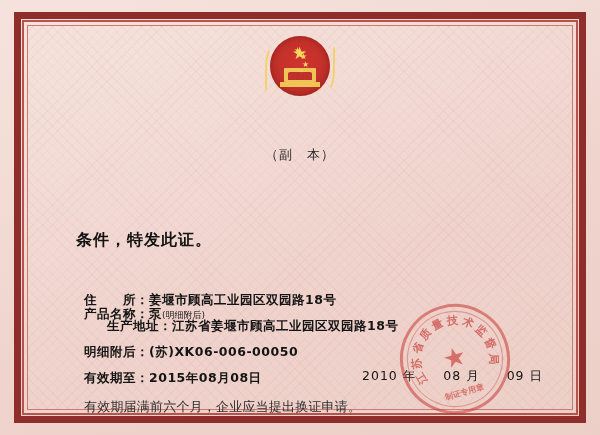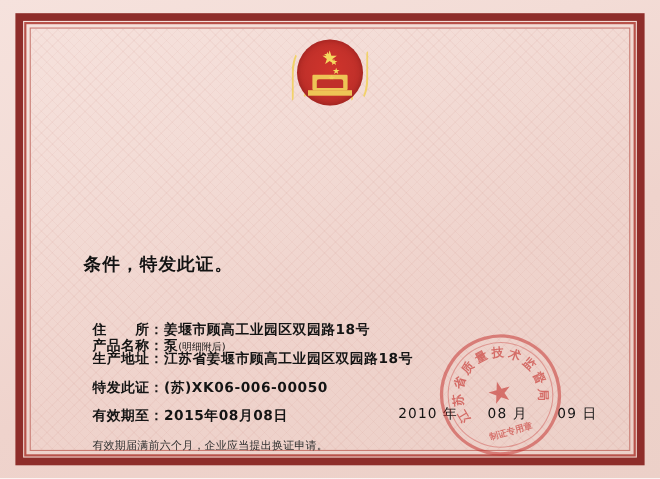--- a/index.html
+++ b/index.html
@@ -236,40 +236,40 @@
     font-weight: bold;
     letter-spacing: 0.5px;
   }
   .field .small {
     font-size: 9px;
     font-weight: normal;
   }
 
   .f-product { top: 232px; margin-top: 44px; }
   .f-address { top: 262px; }
-  .f-place   { top: 288px; }
+  .f-place   { top: 288px; margin-left: 23px; }
   .f-certno  { top: 314px; }
   .f-valid   { top: 340px; }
 
   .date-right {
     position: absolute;
     top: 338px;
     left: 330px;
     font-size: 12.5px;
     font-weight: normal;
     color: #141414;
     letter-spacing: 1px;
     white-space: nowrap;
   }
 
   .footnote {
     position: absolute;
     top: 368px;
     left: 52px;
-    font-size: 10px;
+    font-size: 13px;
     color: #2e2e2e;
     letter-spacing: 0.2px;
     white-space: nowrap;
   }
 
   
   .seal {
     position: absolute;
     left: 368px;
     top: 274px;
@@ -340,38 +340,39 @@
         <div class="star-big"></div>
         <div class="star-small s1"></div>
         <div class="star-small s2"></div>
         <div class="star-small s3"></div>
         <div class="star-small s4"></div>
         <div class="gate"></div>
         <div class="gate-base"></div>
       </div>
     </div>
 
+    <div class="subtitle">（副　本）</div>
 
 
     <div class="body-line2">条件，特发此证。</div>
 
     <div class="field f-product">
       <span class="label">产品名称：</span><span class="value">泵</span><span class="small">(明细附后)</span>
     </div>
 
     <div class="field f-address">
       <span class="label">住　　所：</span><span class="value">姜堰市顾高工业园区双园路18号</span>
     </div>
 
     <div class="field f-place">
       <span class="label">生产地址：</span><span class="value">江苏省姜堰市顾高工业园区双园路18号</span>
     </div>
 
     <div class="field f-certno">
-      <span class="label">特发此证：</span><span class="value">(苏)XK06-006-00050</span>
+      <span class="label">明细附后：</span><span class="value">(苏)XK06-006-00050</span>
     </div>
 
     <div class="field f-valid">
       <span class="label">有效期至：</span><span class="value">2015年08月08日</span>
     </div>
 
     <div class="date-right">2010 年　　08 月　　09 日</div>
 
     <div class="footnote">有效期届满前六个月，企业应当提出换证申请。</div>
 

